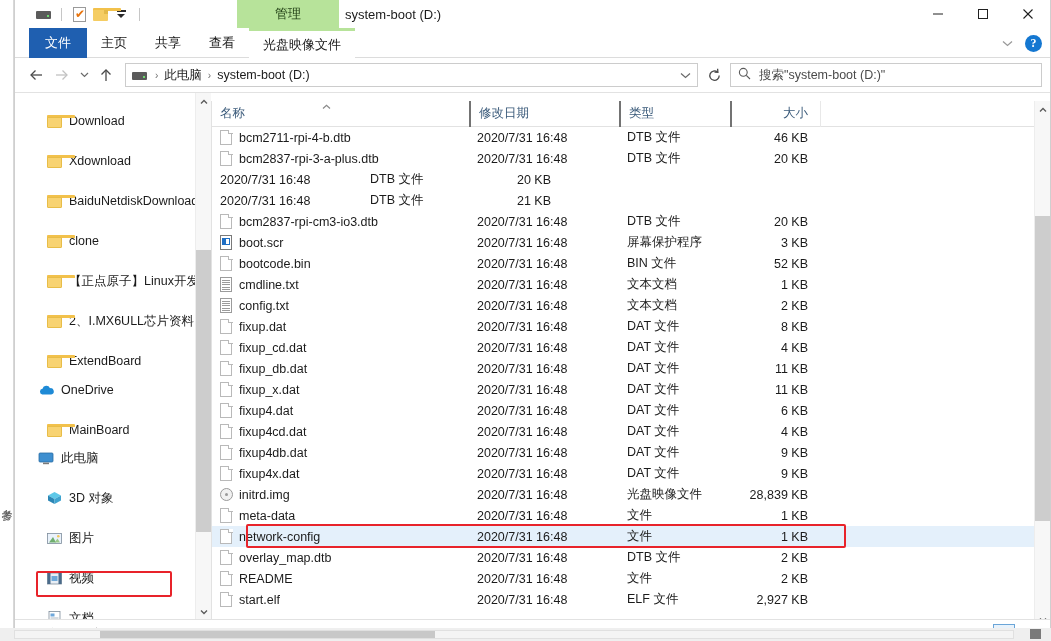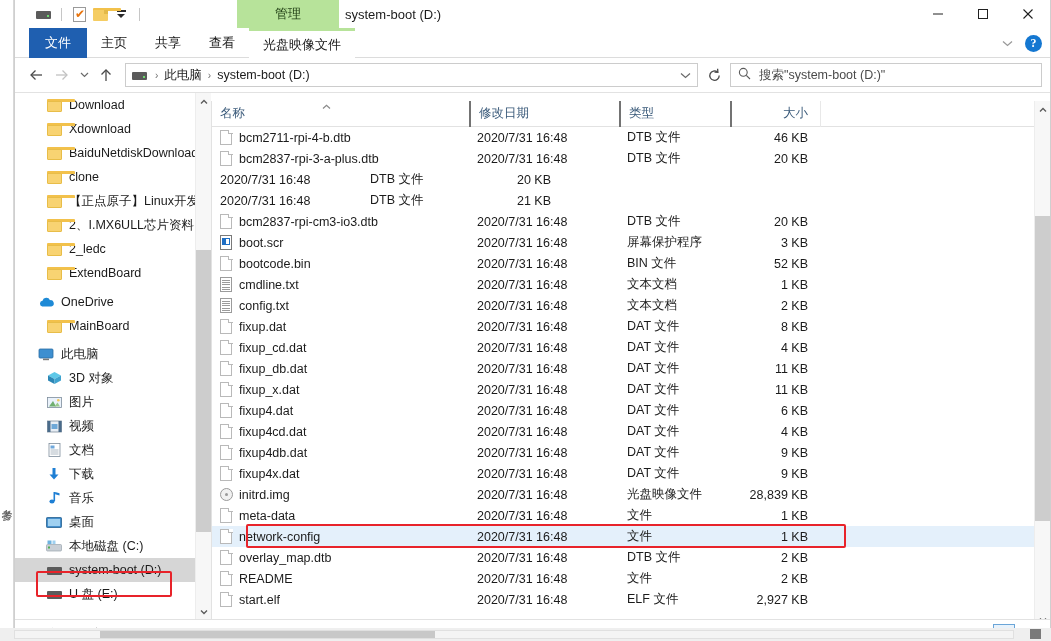--- a/index.html
+++ b/index.html
@@ -82,21 +82,21 @@
   .addr-caret { margin-left: auto; font-size: 10px; color: #4a4a4a; }
   .refreshbtn { width: 24px; height: 24px; display: flex; align-items: center; justify-content: center; margin-right: 4px; }
   .searchbox { width: 312px; height: 24px; border: 1px solid #cccccc; background: #ffffff; display: flex; align-items: center; padding: 0 7px; gap: 8px; }
   .search-ph { font-size: 12.5px; color: #4a4a4a; white-space: nowrap; }
 
   
   .bodysplit { position: relative; height: 527px; display: flex; background: #ffffff; border-top: 1px solid #e2e2e2; }
 
   
   .sidebar { position: relative; width: 196px; height: 527px; background: #ffffff; overflow: hidden; }
-  .navitem { display: flex; align-items: center; height: 24px; padding-left: 22px; font-size: 12.5px; color: #1b1b1b; white-space: nowrap; position: relative; }
+  .navitem { display: flex; align-items: center; height: 24px; padding-left: 22px; font-size: 12.5px; color: #1b1b1b; white-space: nowrap; position: relative; margin-top: 16px; }
   .navitem .ico { width: 18px; display: flex; align-items: center; justify-content: center; margin-right: 6px; flex: 0 0 18px; }
   .navitem .lbl { overflow: hidden; text-overflow: clip; }
   .navitem.indent1 { padding-left: 30px; }
   .navitem.selected { background: #d6d6d6; }
   .pin { position: absolute; right: 6px; top: 5px; }
 
   .folder-ico { position: relative; width: 15px; height: 13px; }
   .folder-ico .tab { position: absolute; left: 0; top: 0; width: 7px; height: 3px; background: #f2c14b; border-radius: 1px 1px 0 0; }
   .folder-ico .bd { position: absolute; left: 0; top: 2px; width: 15px; height: 11px; background: #f8d372; border-radius: 1px; border: 1px solid #e8bd48; }
 
@@ -380,29 +380,20 @@
         <div class="navitem indent1">
           <span class="ico">
               <span class="folder-ico">
                 <span class="tab"></span>
                 <span class="bd"></span>
               </span>
             </span>
           <span class="lbl">2、I.MX6ULL芯片资料</span>
         </div>
 
-        <div class="navitem indent1">
-          <span class="ico">
-              <span class="folder-ico">
-                <span class="tab"></span>
-                <span class="bd"></span>
-              </span>
-            </span>
-          <span class="lbl">2_ledc</span>
-        </div>
 
         <div class="navitem indent1">
           <span class="ico">
               <span class="folder-ico">
                 <span class="tab"></span>
                 <span class="bd"></span>
               </span>
             </span>
           <span class="lbl">ExtendBoard</span>
         </div>

